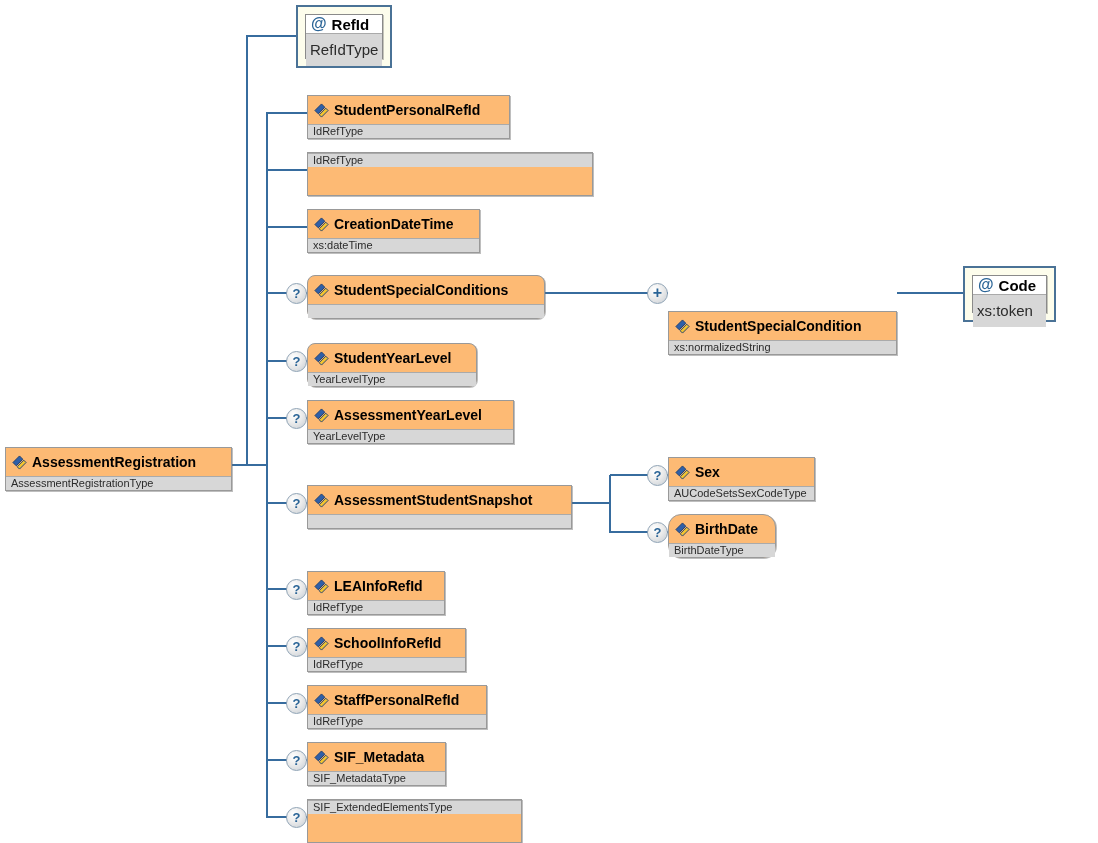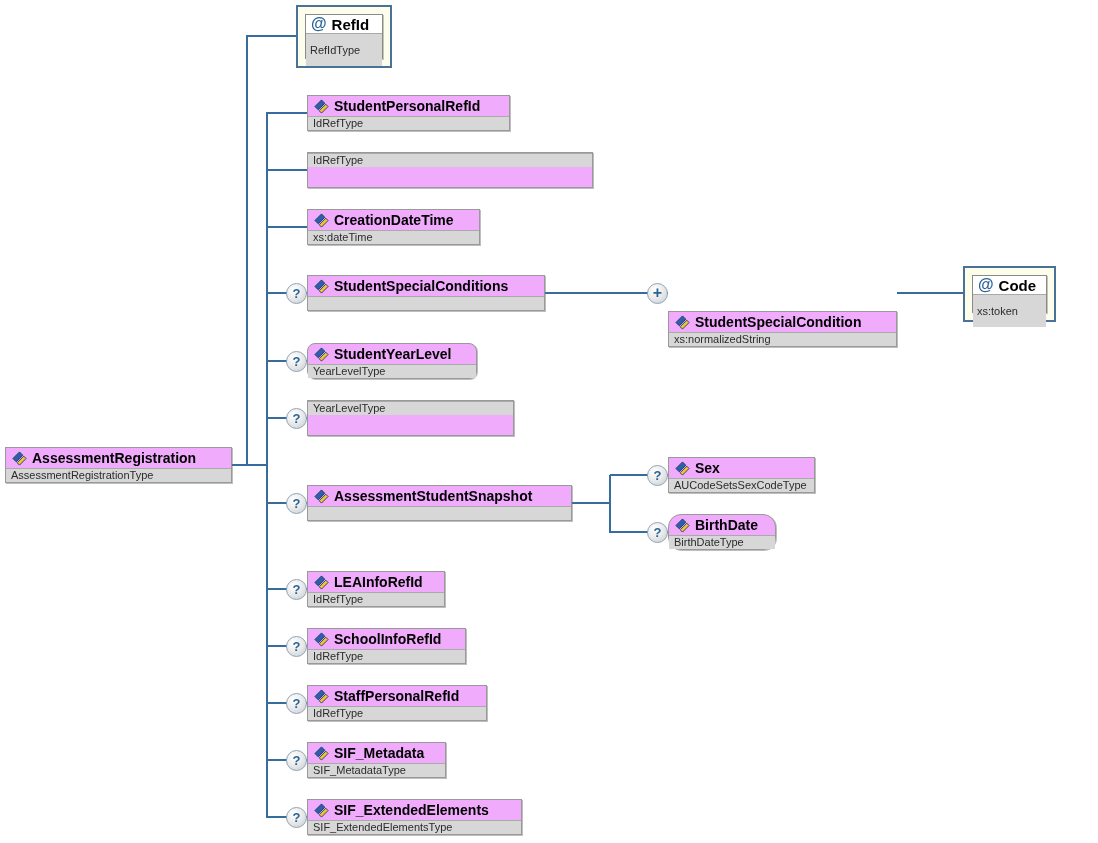--- a/index.html
+++ b/index.html
@@ -1,20 +1,20 @@
 <!DOCTYPE html>
 <html><head>
 <meta charset="utf-8">
 <style>
   html,body { margin:0; padding:0; background:#ffffff; font-family:"Liberation Sans", sans-serif; }
   .canvas { position:relative; width:1098px; height:843px; overflow:hidden; background:#ffffff; }
   #wires { position:absolute; left:0; top:0; }
   .node {
-    position:absolute; box-sizing:border-box; height:36px;
-    background:#f0abfc; border:1px solid #999999;
+    position:absolute; box-sizing:border-box; height:44px;
+    background:#fdba74; border:1px solid #999999;
     box-shadow:1px 1px 0 rgba(110,110,110,.45);
     display:flex; flex-direction:column;
   }
   .node .title {
     flex:1; display:flex; align-items:center; gap:5px;
     padding:0 6px; font-weight:bold; font-size:14px; color:#000; white-space:nowrap;
   }
   .node .band {
     height:13px; background:#d7d7d7; border-top:1px solid #aaaaaa;
     font-size:11px; line-height:13px; padding:0 5px; color:#2b2b2b; white-space:nowrap;
@@ -30,21 +30,21 @@
     box-shadow:1px 1px 0 rgba(110,110,110,.4);
     display:flex; flex-direction:column;
   }
   .attr-inner .title {
     flex:1; display:flex; align-items:center; gap:5px;
     padding:0 5px; font-weight:bold; font-size:15px; color:#000; white-space:nowrap;
   }
   .at-sign { color:#2a6496; font-size:16px; font-weight:bold; }
   .attr-inner .band {
     height:16px; background:#d7d7d7; border-top:1px solid #aaaaaa;
-    font-size:11px; line-height:16px; padding:8px 4px; color:#2b2b2b; white-space:nowrap;
+    font-size:15px; line-height:16px; padding:8px 4px; color:#2b2b2b; white-space:nowrap;
   }
   .indicator {
     position:absolute; width:21px; height:21px; box-sizing:border-box;
     border:1px solid #8fa3b5; border-radius:50%;
     background:radial-gradient(circle at 35% 30%, #ffffff 0%, #ececec 45%, #c5ccd3 100%);
     display:flex; align-items:center; justify-content:center;
     font-weight:bold; color:#2a6496;
   }
   .indicator.q { font-size:13px; }
   .indicator.p { font-size:16px; line-height:1; padding-bottom:1px; }
@@ -119,21 +119,21 @@
           <span class="el-icon">
             <svg viewBox="0 0 16 16" width="15" height="15">
               <polygon points="8,1 11.5,4.5 4.5,11.5 1,8" fill="#2f5fa8" stroke="#1c3d6e" stroke-width="1"></polygon>
               <polygon points="12.5,5.5 15,8 8,15 5.5,12.5" fill="#f2c330" stroke="#1c3d6e" stroke-width="1"></polygon>
             </svg>
           </span>
           <span>CreationDateTime</span>
         </div>
         <div class="band">xs:dateTime</div>
       </div>
-      <div class="node" style="left: 307px; top: 275px; width: 238px;">
+      <div class="node" style="left: 307px; top: 275px; width: 238px; border-radius: 8px;">
         <div class="title">
           <span class="el-icon">
             <svg viewBox="0 0 16 16" width="15" height="15">
               <polygon points="8,1 11.5,4.5 4.5,11.5 1,8" fill="#2f5fa8" stroke="#1c3d6e" stroke-width="1"></polygon>
               <polygon points="12.5,5.5 15,8 8,15 5.5,12.5" fill="#f2c330" stroke="#1c3d6e" stroke-width="1"></polygon>
             </svg>
           </span>
           <span>StudentSpecialConditions</span>
         </div>
         <div class="band"></div>
@@ -168,20 +168,29 @@
               <polygon points="8,1 11.5,4.5 4.5,11.5 1,8" fill="#2f5fa8" stroke="#1c3d6e" stroke-width="1"></polygon>
               <polygon points="12.5,5.5 15,8 8,15 5.5,12.5" fill="#f2c330" stroke="#1c3d6e" stroke-width="1"></polygon>
             </svg>
           </span>
           <span>StudentYearLevel</span>
         </div>
         <div class="band">YearLevelType</div>
       </div>
       <div class="indicator q" style="left: 286px; top: 350.5px;">?</div>
       <div class="node" style="left: 307px; top: 400px; width: 207px;">
+        <div class="title">
+          <span class="el-icon">
+            <svg viewBox="0 0 16 16" width="15" height="15">
+              <polygon points="8,1 11.5,4.5 4.5,11.5 1,8" fill="#2f5fa8" stroke="#1c3d6e" stroke-width="1"></polygon>
+              <polygon points="12.5,5.5 15,8 8,15 5.5,12.5" fill="#f2c330" stroke="#1c3d6e" stroke-width="1"></polygon>
+            </svg>
+          </span>
+          <span>AssessmentYearLevel</span>
+        </div>
         <div class="band">YearLevelType</div>
       </div>
       <div class="indicator q" style="left: 286px; top: 407.5px;">?</div>
       <div class="node" style="left: 307px; top: 485px; width: 265px;">
         <div class="title">
           <span class="el-icon">
             <svg viewBox="0 0 16 16" width="15" height="15">
               <polygon points="8,1 11.5,4.5 4.5,11.5 1,8" fill="#2f5fa8" stroke="#1c3d6e" stroke-width="1"></polygon>
               <polygon points="12.5,5.5 15,8 8,15 5.5,12.5" fill="#f2c330" stroke="#1c3d6e" stroke-width="1"></polygon>
             </svg>
@@ -263,26 +272,17 @@
               <polygon points="8,1 11.5,4.5 4.5,11.5 1,8" fill="#2f5fa8" stroke="#1c3d6e" stroke-width="1"></polygon>
               <polygon points="12.5,5.5 15,8 8,15 5.5,12.5" fill="#f2c330" stroke="#1c3d6e" stroke-width="1"></polygon>
             </svg>
           </span>
           <span>SIF_Metadata</span>
         </div>
         <div class="band">SIF_MetadataType</div>
       </div>
       <div class="indicator q" style="left: 286px; top: 749.5px;">?</div>
       <div class="node" style="left: 307px; top: 799px; width: 215px;">
-        <div class="title">
-          <span class="el-icon">
-            <svg viewBox="0 0 16 16" width="15" height="15">
-              <polygon points="8,1 11.5,4.5 4.5,11.5 1,8" fill="#2f5fa8" stroke="#1c3d6e" stroke-width="1"></polygon>
-              <polygon points="12.5,5.5 15,8 8,15 5.5,12.5" fill="#f2c330" stroke="#1c3d6e" stroke-width="1"></polygon>
-            </svg>
-          </span>
-          <span>SIF_ExtendedElements</span>
-        </div>
         <div class="band">SIF_ExtendedElementsType</div>
       </div>
       <div class="indicator q" style="left: 286px; top: 806.5px;">?</div>
     </div>
 </div>
 
 </body></html>

